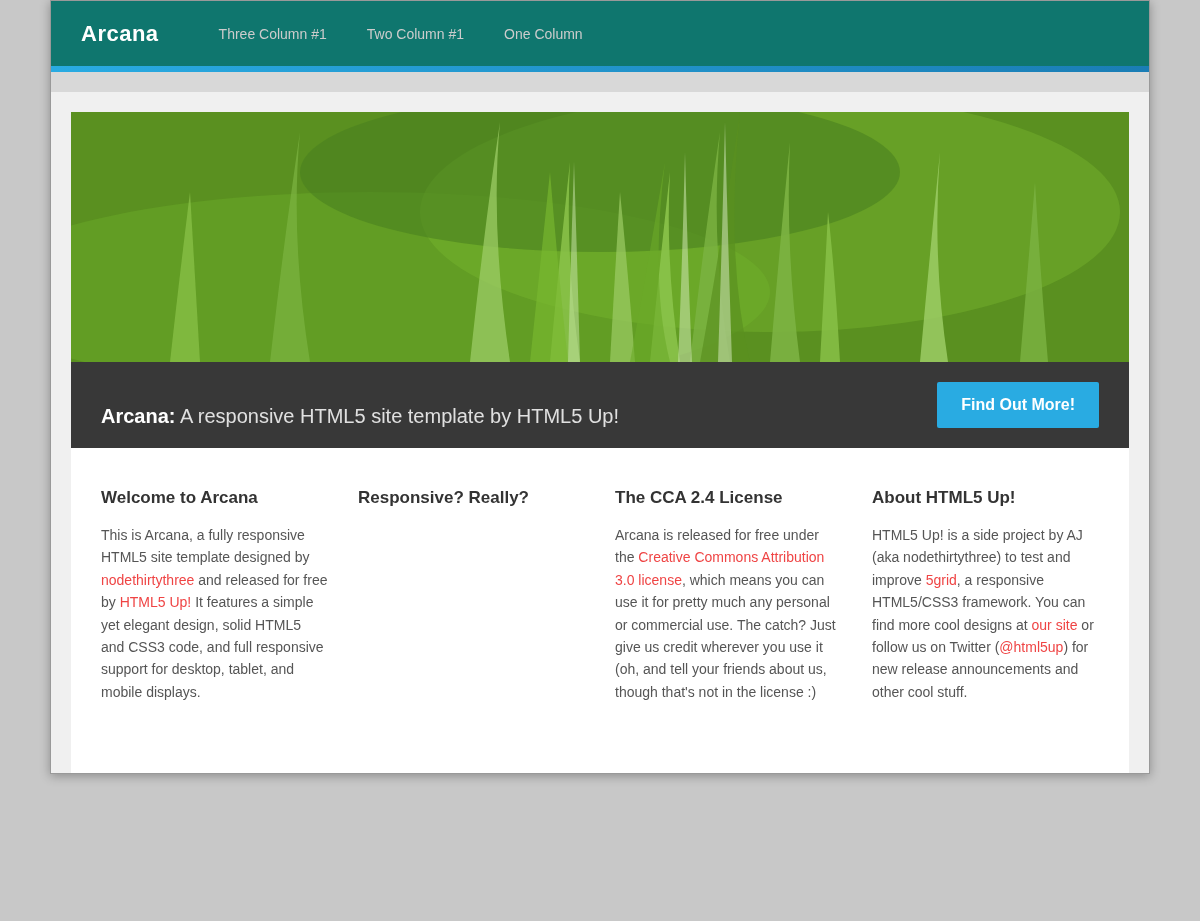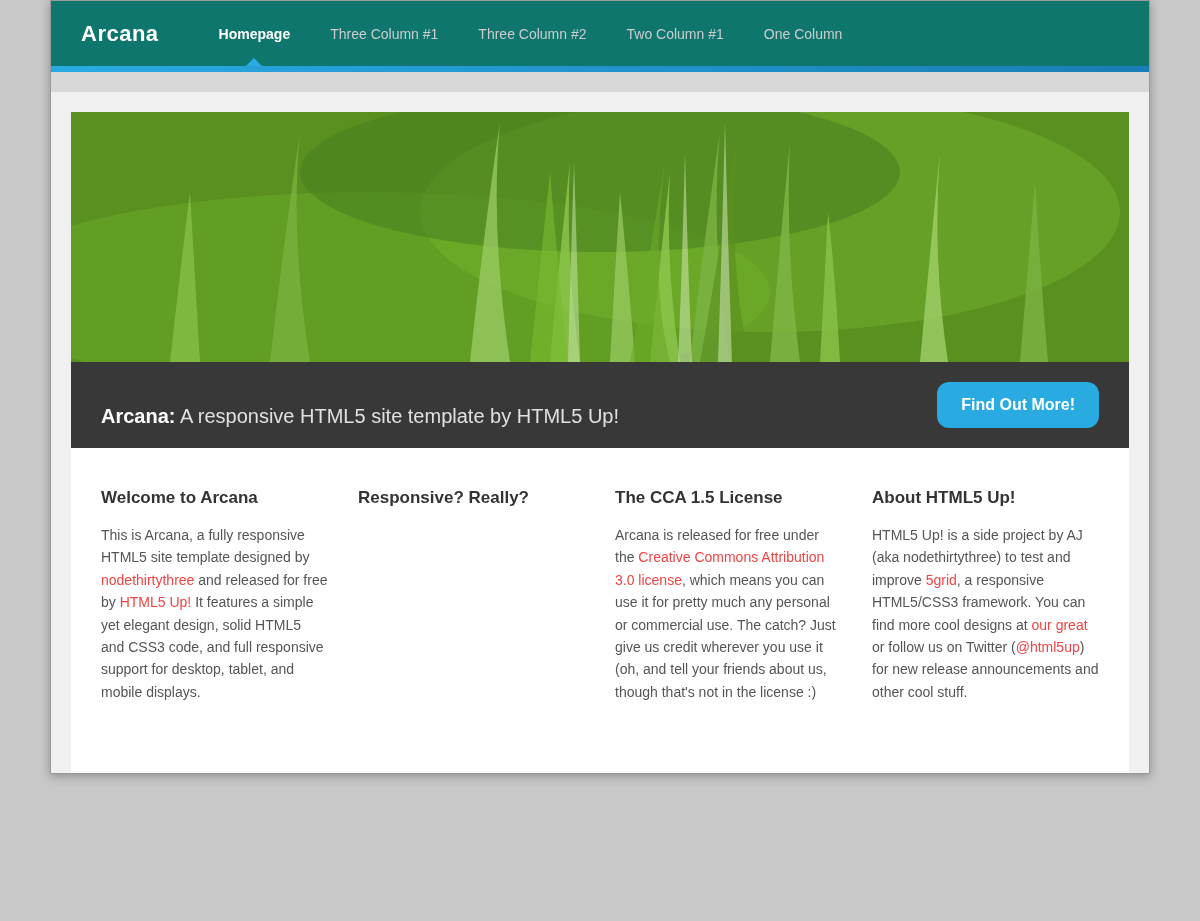--- a/index.html
+++ b/index.html
@@ -138,21 +138,21 @@
       font-weight: bold;
     }
     .hero-button {
       background: #29abe2;
       color: #ffffff;
       border: none;
       padding: 14px 24px;
       font-size: 16px;
       font-weight: bold;
       cursor: pointer;
-      border-radius: 12px;
+      border-radius: 2px;
       white-space: nowrap;
       flex-shrink: 0;
     }
 
     
     .content-section {
       background: #ffffff;
       margin: 0 20px;
       padding: 40px 30px;
       display: grid;
@@ -184,23 +184,21 @@
     }
   </style>
 </head>
 <body>
 
 <div class="page-wrapper">
 
   <header class="site-header">
     <div class="site-logo">Arcana</div>
     <nav class="site-nav">
-      <a class="nav-item active" href="#">Homepage</a>
       <a class="nav-item" href="#">Three Column #1</a>
-      <a class="nav-item" href="#">Three Column #2</a>
       <a class="nav-item" href="#">Two Column #1</a>
       <a class="nav-item" href="#">One Column</a>
     </nav>
   </header>
 
   <div class="accent-bar"></div>
   <div class="sub-bar"></div>
 
   <div class="hero-section">
     <div class="hero-image">
@@ -249,30 +247,30 @@
       <p>
         This is Arcana, a fully responsive HTML5 site template designed by <a href="#">nodethirtythree</a> and released for free by <a href="#">HTML5 Up!</a> It features a simple yet elegant design, solid HTML5 and CSS3 code, and full responsive support for desktop, tablet, and mobile displays.
       </p>
     </div>
 
     <div class="content-col">
       <h3>Responsive? Really?</h3>
     </div>
 
     <div class="content-col">
-      <h3>The CCA 1.5 License</h3>
+      <h3>The CCA 2.4 License</h3>
       <p>
         Arcana is released for free under the <a href="#">Creative Commons Attribution 3.0 license</a>, which means you can use it for pretty much any personal or commercial use. The catch? Just give us credit wherever you use it (oh, and tell your friends about us, though that's not in the license :)
       </p>
     </div>
 
     <div class="content-col">
       <h3>About HTML5 Up!</h3>
       <p>
-        HTML5 Up! is a side project by AJ (aka nodethirtythree) to test and improve <a href="#">5grid</a>, a responsive HTML5/CSS3 framework. You can find more cool designs at <a href="#">our great</a> or follow us on Twitter (<a href="#">@html5up</a>) for new release announcements and other cool stuff.
+        HTML5 Up! is a side project by AJ (aka nodethirtythree) to test and improve <a href="#">5grid</a>, a responsive HTML5/CSS3 framework. You can find more cool designs at <a href="#">our site</a> or follow us on Twitter (<a href="#">@html5up</a>) for new release announcements and other cool stuff.
       </p>
     </div>
 
   </div>
 
   <div class="page-bottom"></div>
 
 </div>
 
 </body></html>

